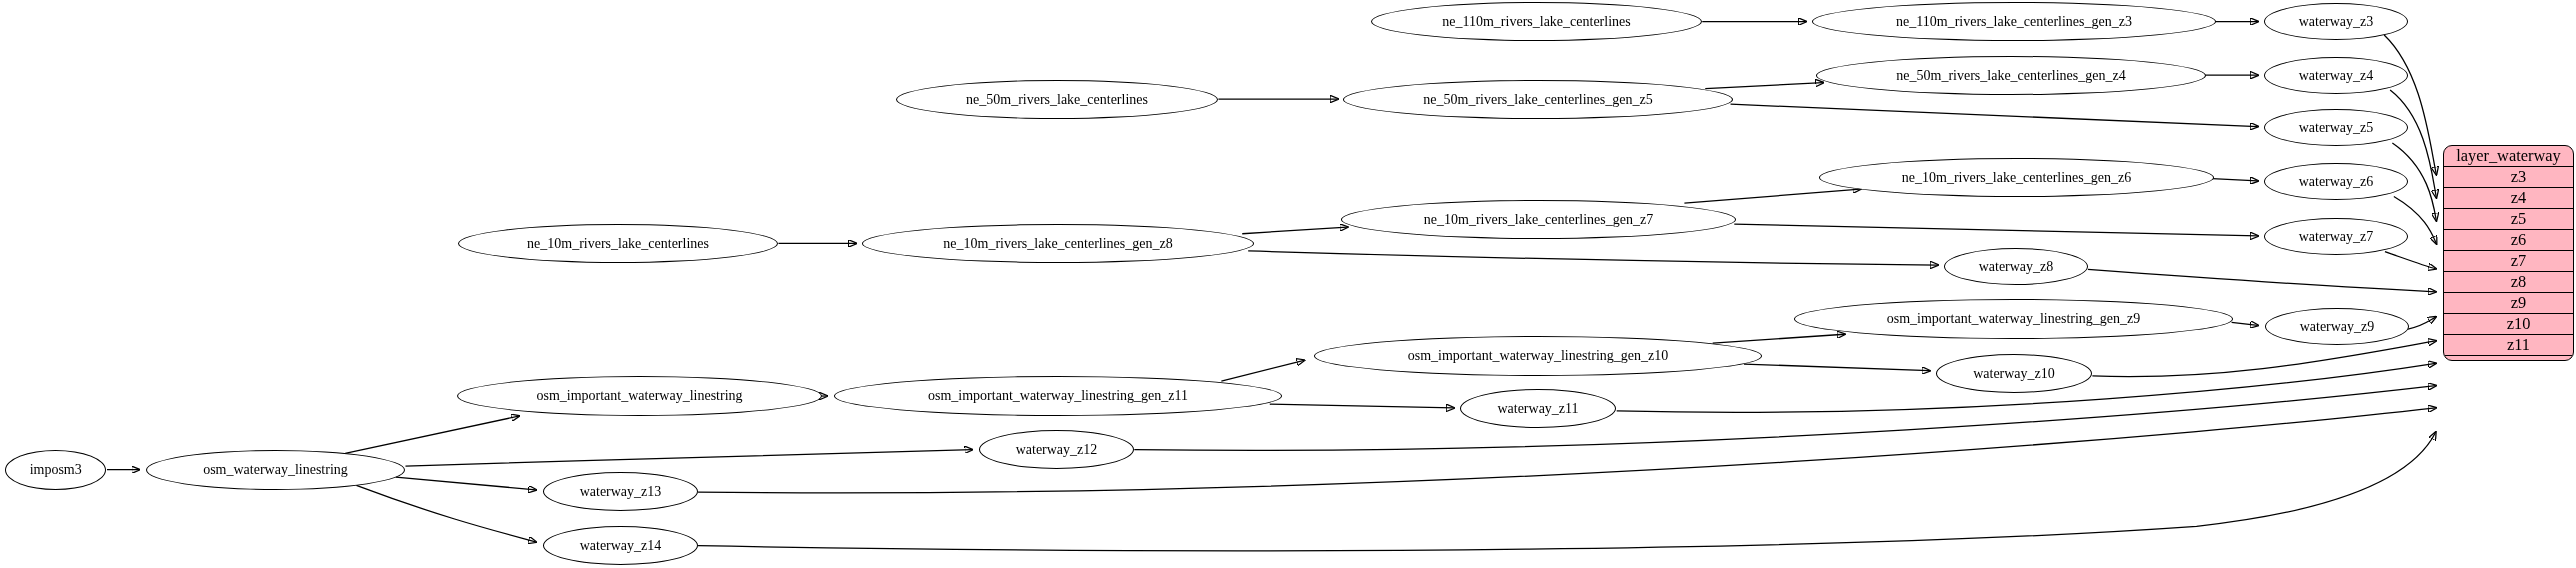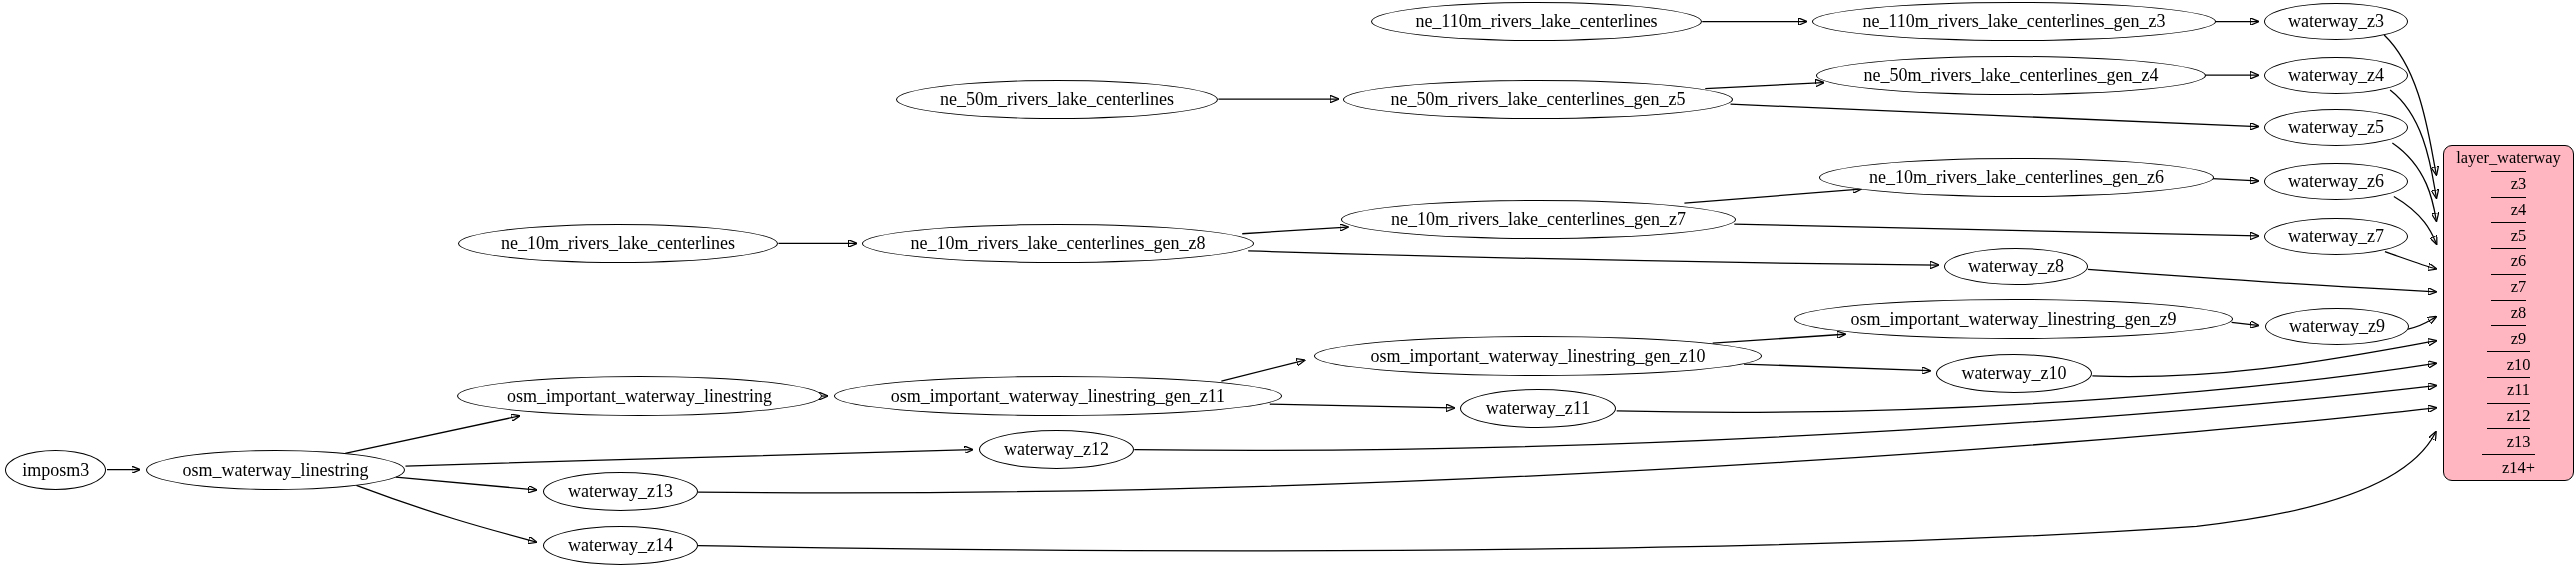--- a/index.html
+++ b/index.html
@@ -13,21 +13,21 @@
   #edge-layer{position:absolute;left:0;top:0;width:2576px;height:568px;}
   #edge-layer path{fill:none;stroke:#000000;stroke-width:1.7px;}
   .node{
     position:absolute;
     border:1.2px solid #000000;
     border-radius:50%;
     background:#ffffff;
     display:flex;align-items:center;justify-content:center;
     box-sizing:border-box;
     white-space:nowrap;
-    font-size:18px;color:#000000;
+    font-size:14px;color:#000000;
   }
   .record{
     position:absolute;
     border:1.5px solid #000000;
     border-radius:9px;
     overflow:hidden;
     display:flex;flex-direction:column;
     box-sizing:border-box;
     font-size:16.4px;color:#000000;
   }
@@ -161,21 +161,21 @@
       </div>
       <div class="node" style="left: 979px; top: 430px; width: 155px; height: 39px; background: rgb(255, 255, 255); border-color: rgb(0, 0, 0);">
         <span>waterway_z12</span>
       </div>
       <div class="node" style="left: 543px; top: 472px; width: 155px; height: 39px; background: rgb(255, 255, 255); border-color: rgb(0, 0, 0);">
         <span>waterway_z13</span>
       </div>
       <div class="node" style="left: 543px; top: 526px; width: 155px; height: 39px; background: rgb(255, 255, 255); border-color: rgb(0, 0, 0);">
         <span>waterway_z14</span>
       </div>
-      <div class="record" style="left: 2443px; top: 145px; width: 131px; height: 336px; background: rgb(255, 182, 193); align-items: center;">
+      <div class="record" style="left: 2443px; top: 145px; width: 131px; height: 216px; background: rgb(255, 182, 193);">
         <div class="rrow">layer_waterway</div>
         <div class="rrow">z3</div>
         <div class="rrow">z4</div>
         <div class="rrow">z5</div>
         <div class="rrow">z6</div>
         <div class="rrow">z7</div>
         <div class="rrow">z8</div>
         <div class="rrow">z9</div>
         <div class="rrow">z10</div>
         <div class="rrow">z11</div>

